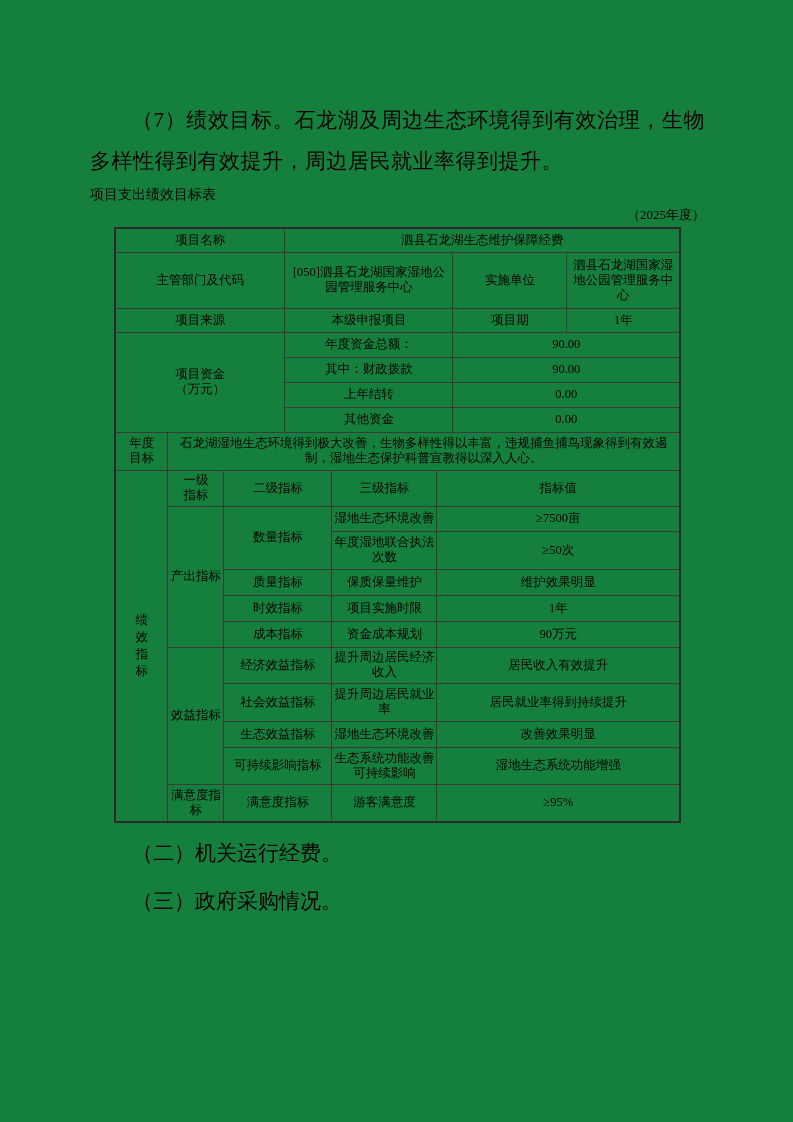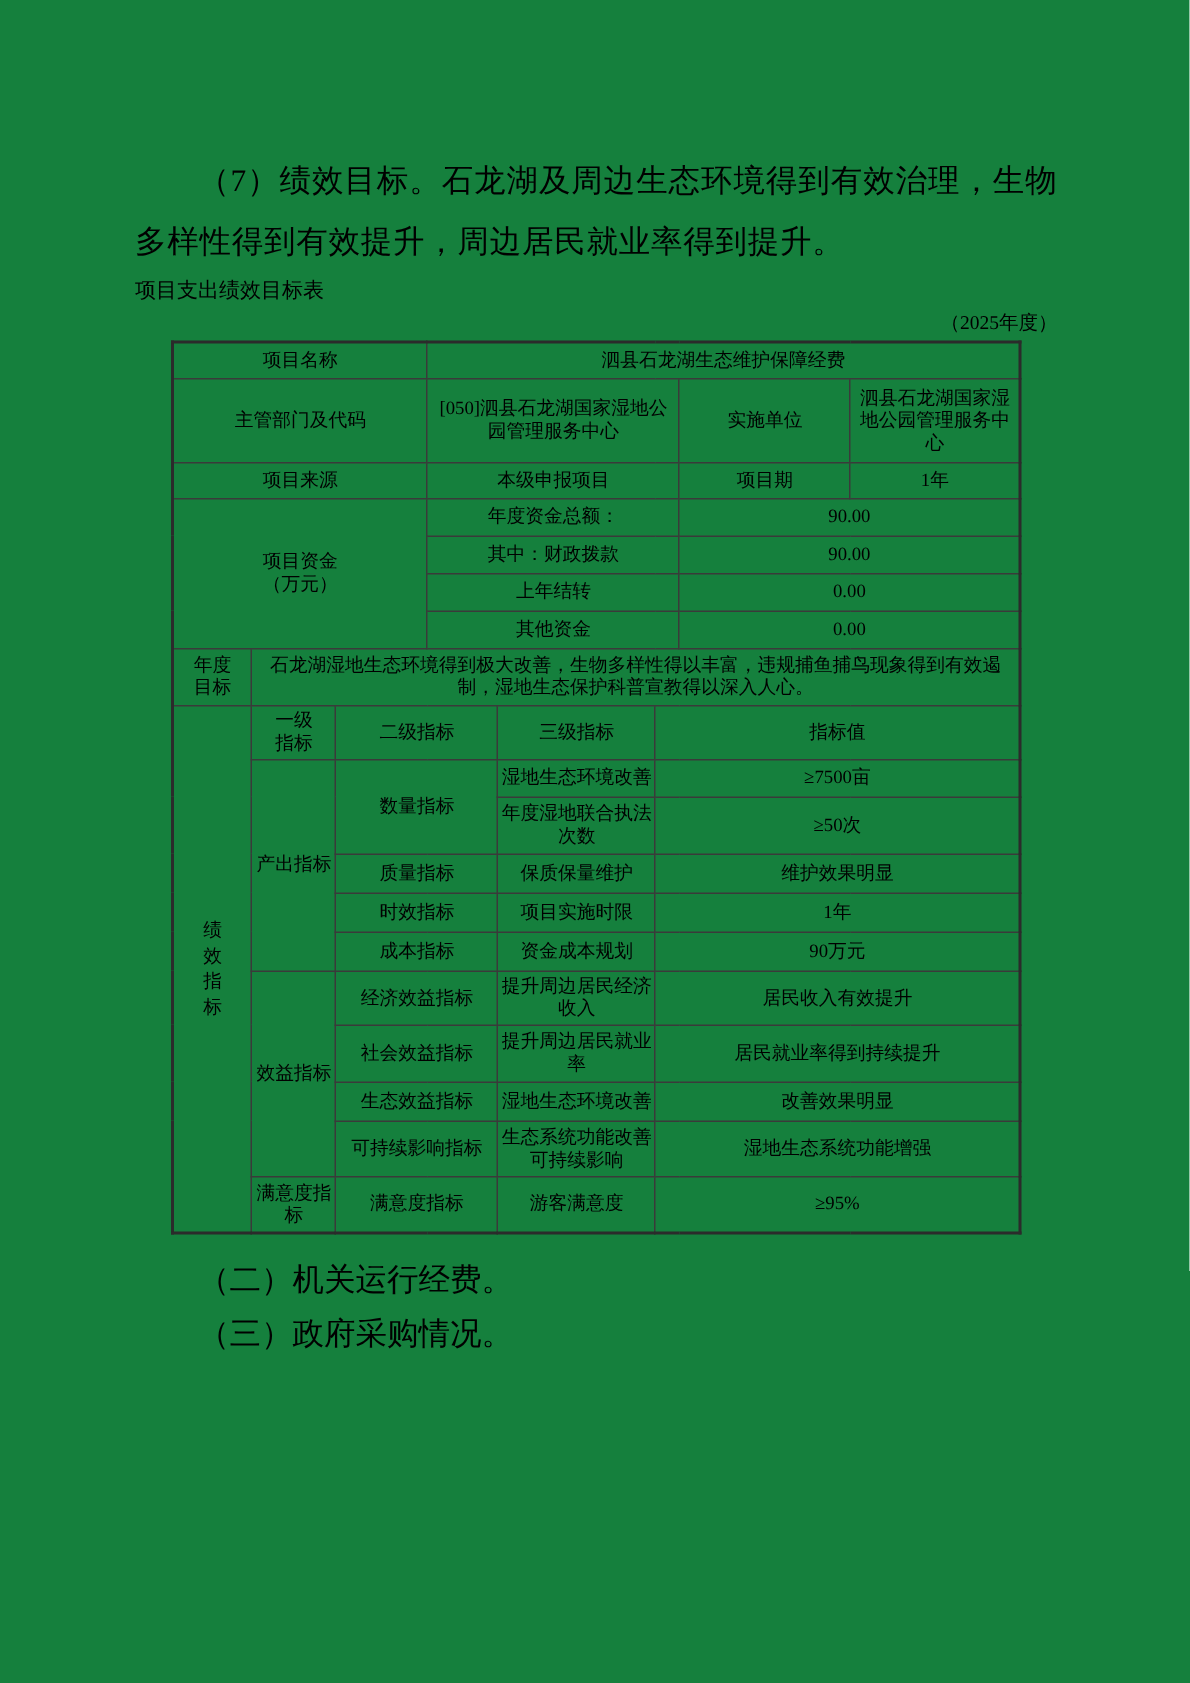--- a/index.html
+++ b/index.html
@@ -68,21 +68,21 @@
     line-height: 32px;
     text-indent: 2em;
   }
   .body-para {
     font-size: 21px;
     line-height: 36px;
     letter-spacing: 3.5px;
     text-align: justify;
     text-indent: 2em;
   }
-  .h-bold.second { margin-top: 4px; }
+  .h-bold.second { margin-top: 16px; }
 </style>
 </head>
 <body>
 
 <div class="page">
 
   <p class="intro">（7）绩效目标。石龙湖及周边生态环境得到有效治理，生物多样性得到有效提升，周边居民就业率得到提升。</p>
 
   <div class="tbl-title">项目支出绩效目标表</div>
   <div class="tbl-year">（2025年度）</div>

